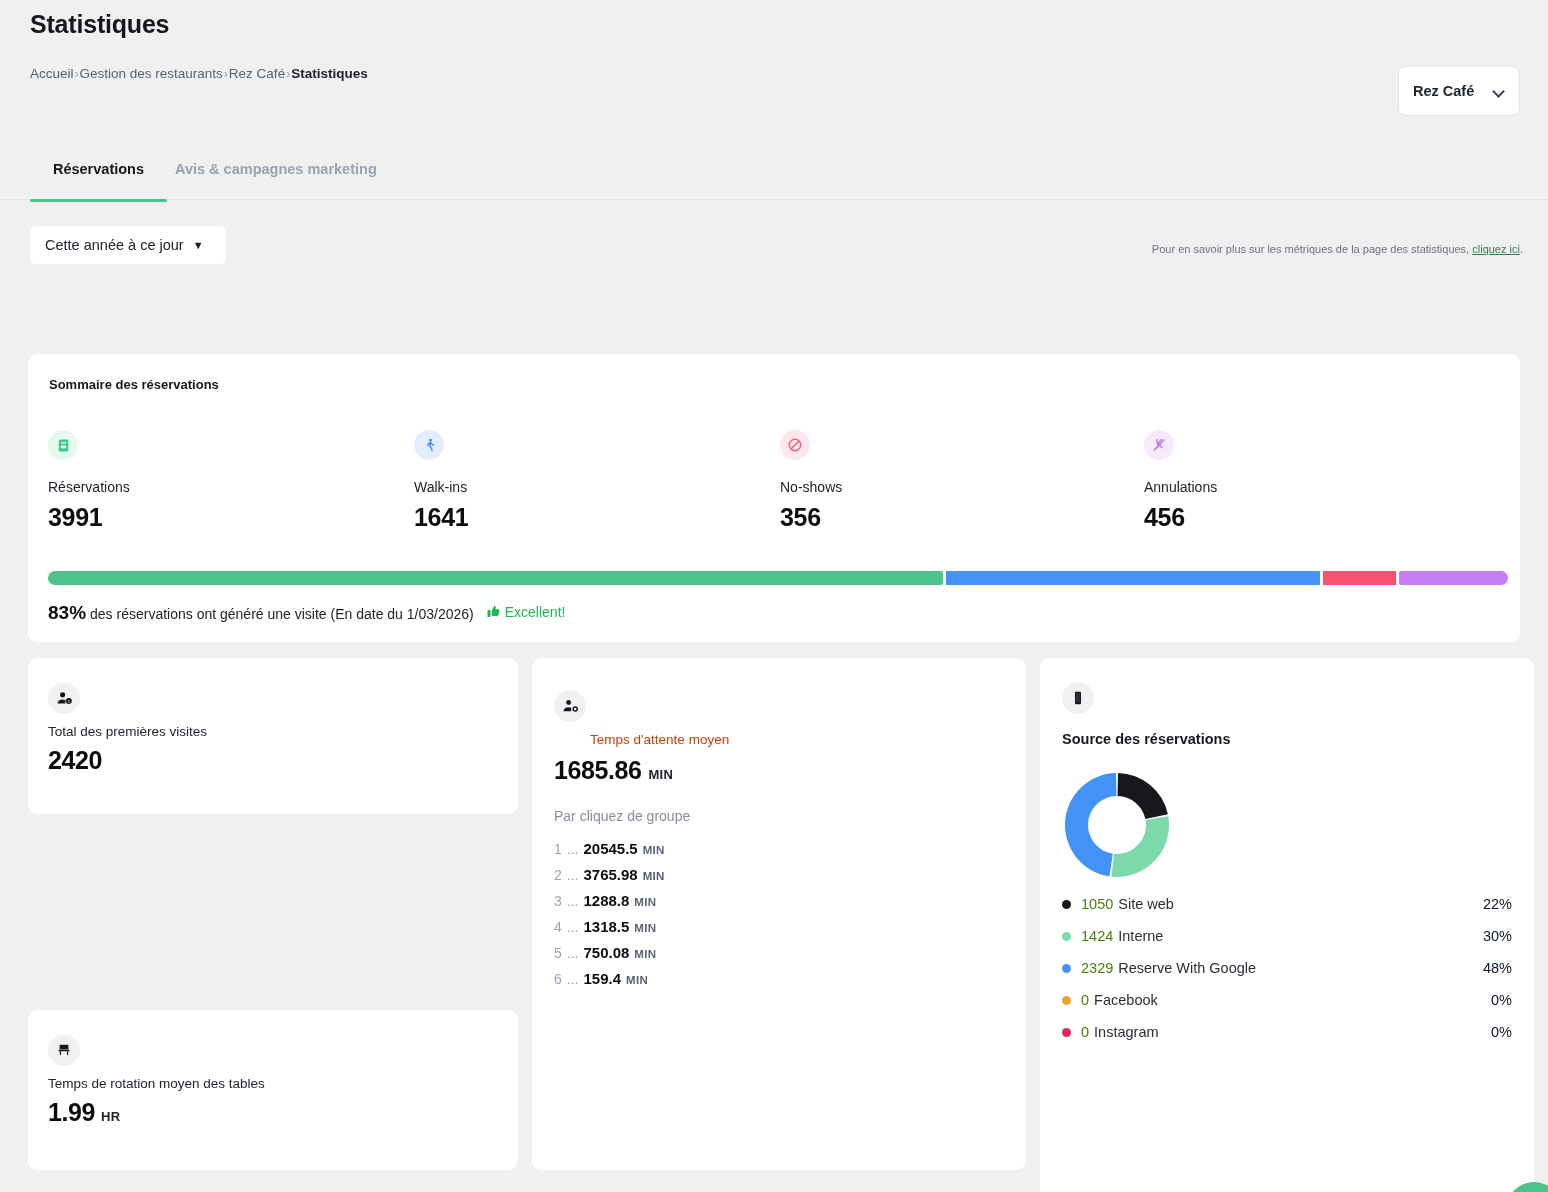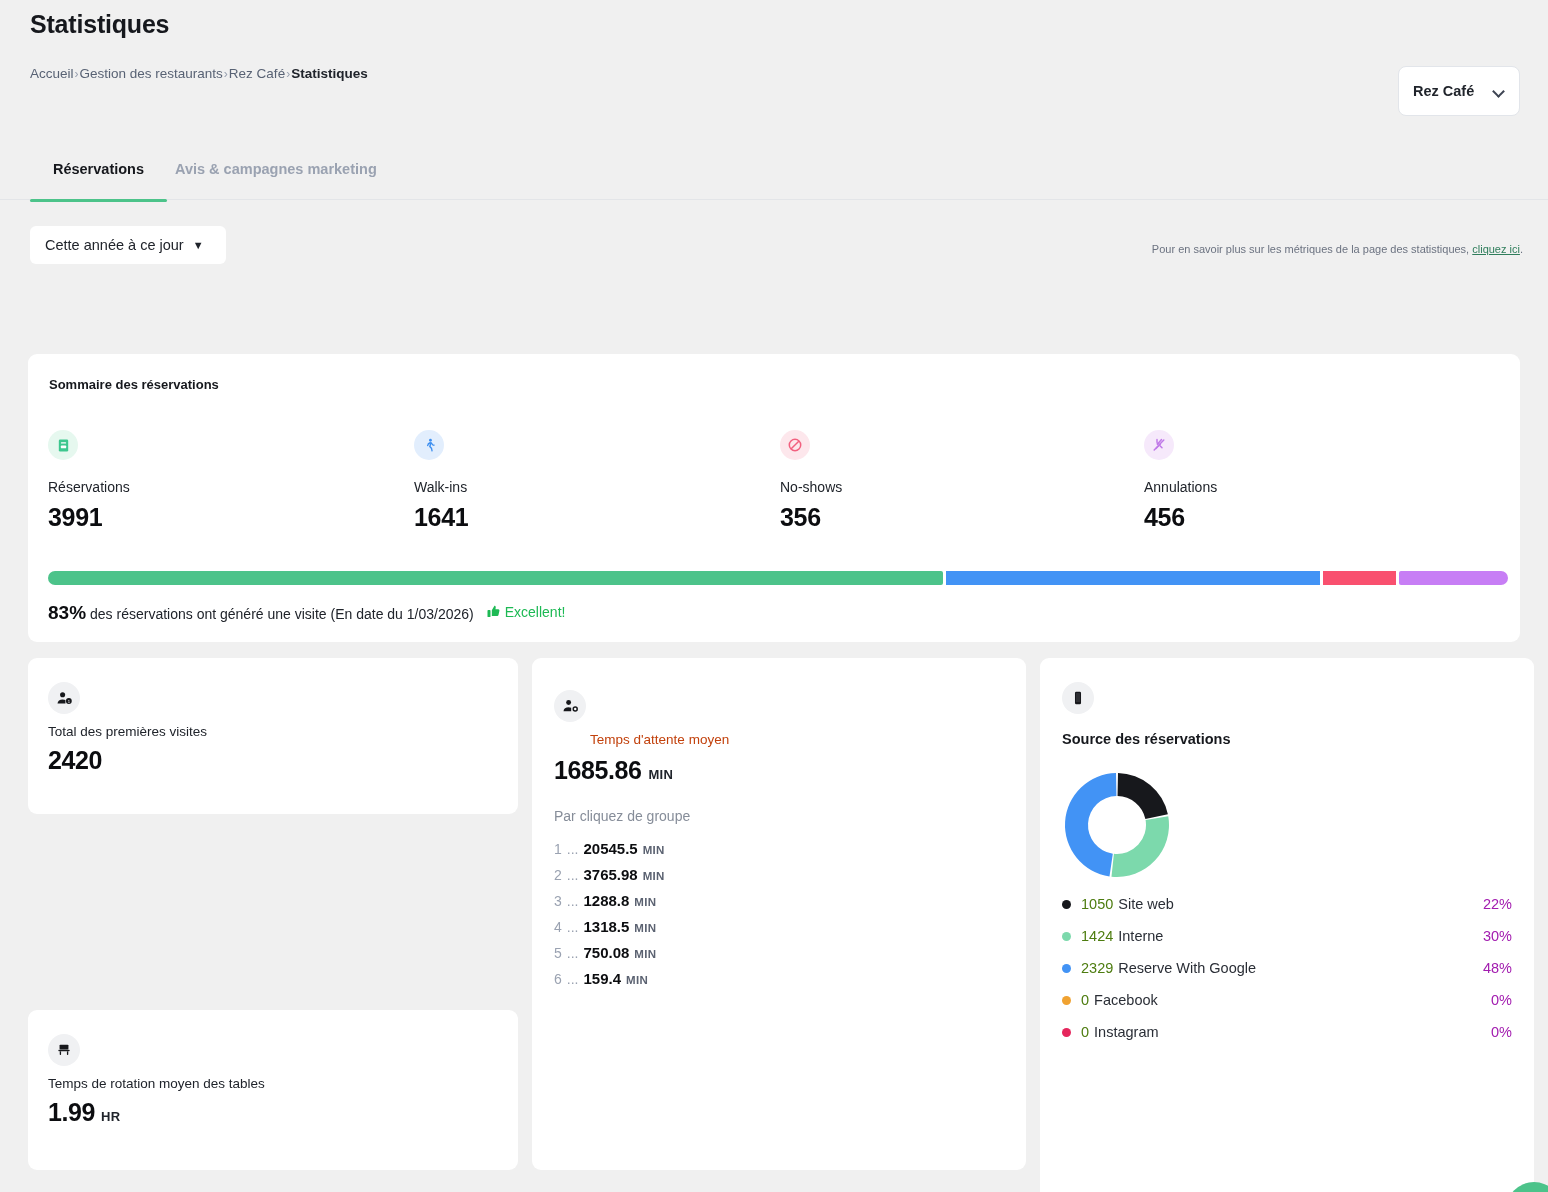--- a/index.html
+++ b/index.html
@@ -164,21 +164,21 @@
   .src-icon { position: absolute; left: 22px; top: 24px; width: 32px; height: 32px;
     border-radius: 50%; background: #f0f1f3; display: flex; align-items: center; justify-content: center; }
   .src-title { position: absolute; left: 22px; top: 73px; font-size: 14.5px; font-weight: bold; color: #16181d; }
   .donut { position: absolute; left: 22px; top: 112px; }
   .legend { position: absolute; left: 22px; top: 238px; width: 450px;
     display: flex; flex-direction: column; gap: 16px; }
   .legend-row { display: flex; align-items: center; font-size: 14.5px; color: #2a2e36; }
   .dot { width: 9px; height: 9px; border-radius: 50%; margin-right: 10px; flex: 0 0 auto; }
   .l-count { font-weight: normal; color: #4d7c0f; margin-right: 5px; }
   .l-name { color: #2a2e36; }
-  .l-pct { margin-left: auto; color: #a21caf; }
+  .l-pct { margin-left: auto; color: #0f172a; }
 
   
   .chat-bubble {
     position: absolute; right: -28px; bottom: -16px;
     width: 56px; height: 56px; border-radius: 50%; background: #4cc38a;
   }
 </style>
 </head>
 <body>
 

